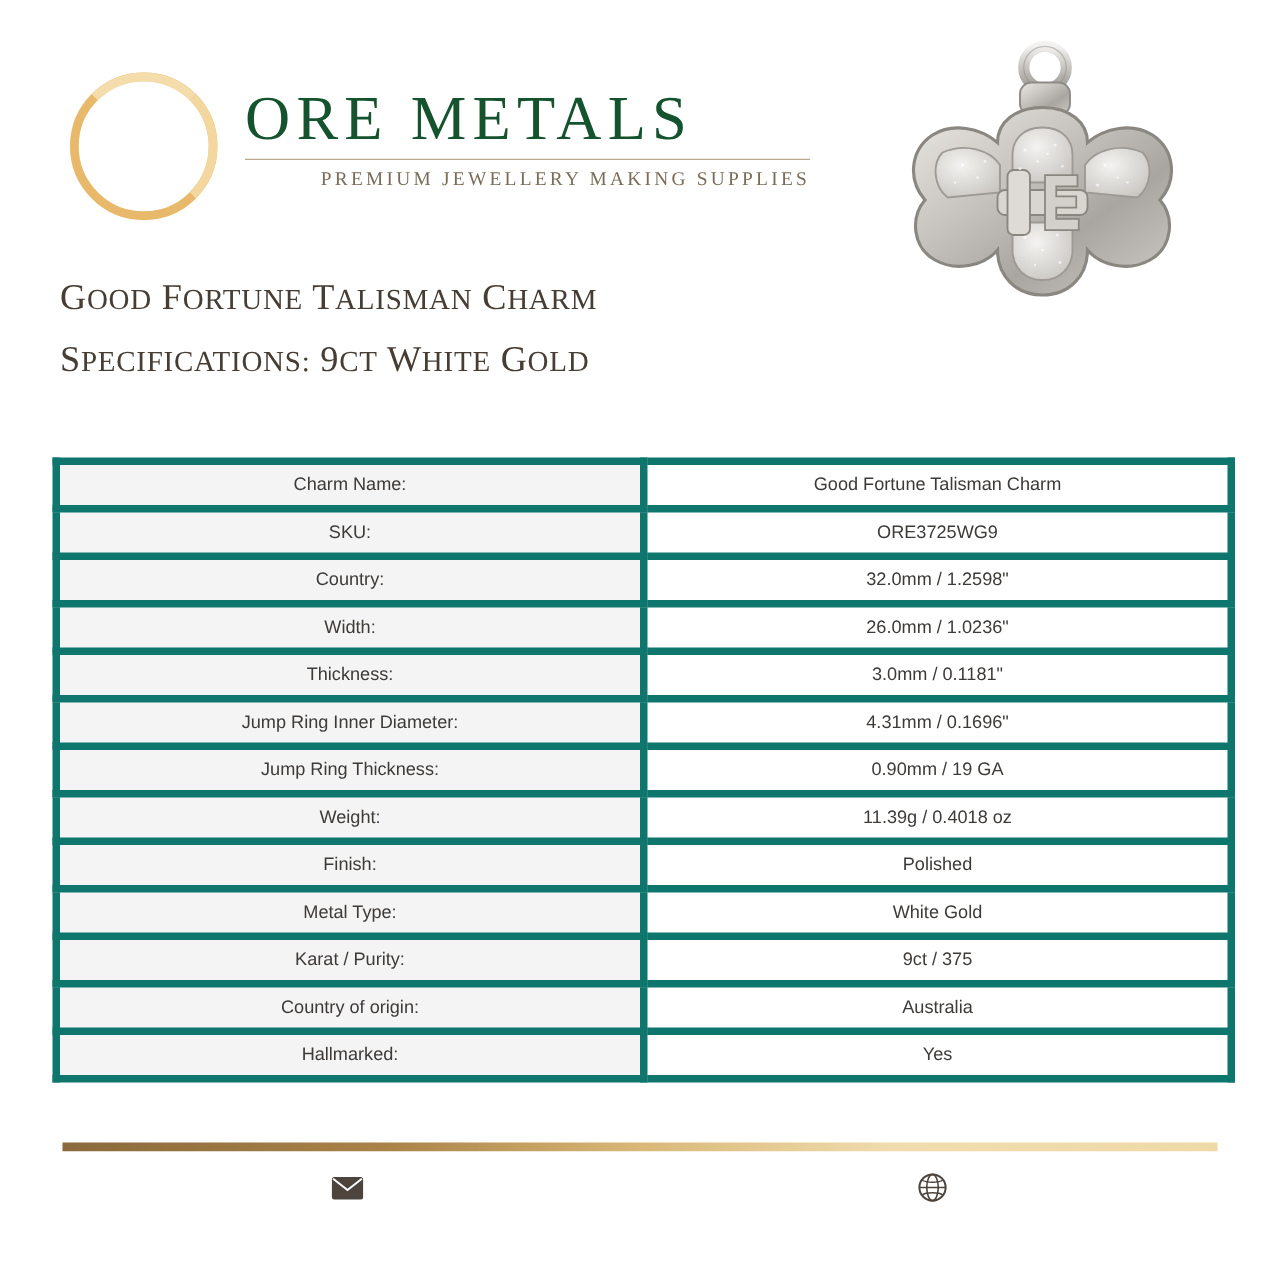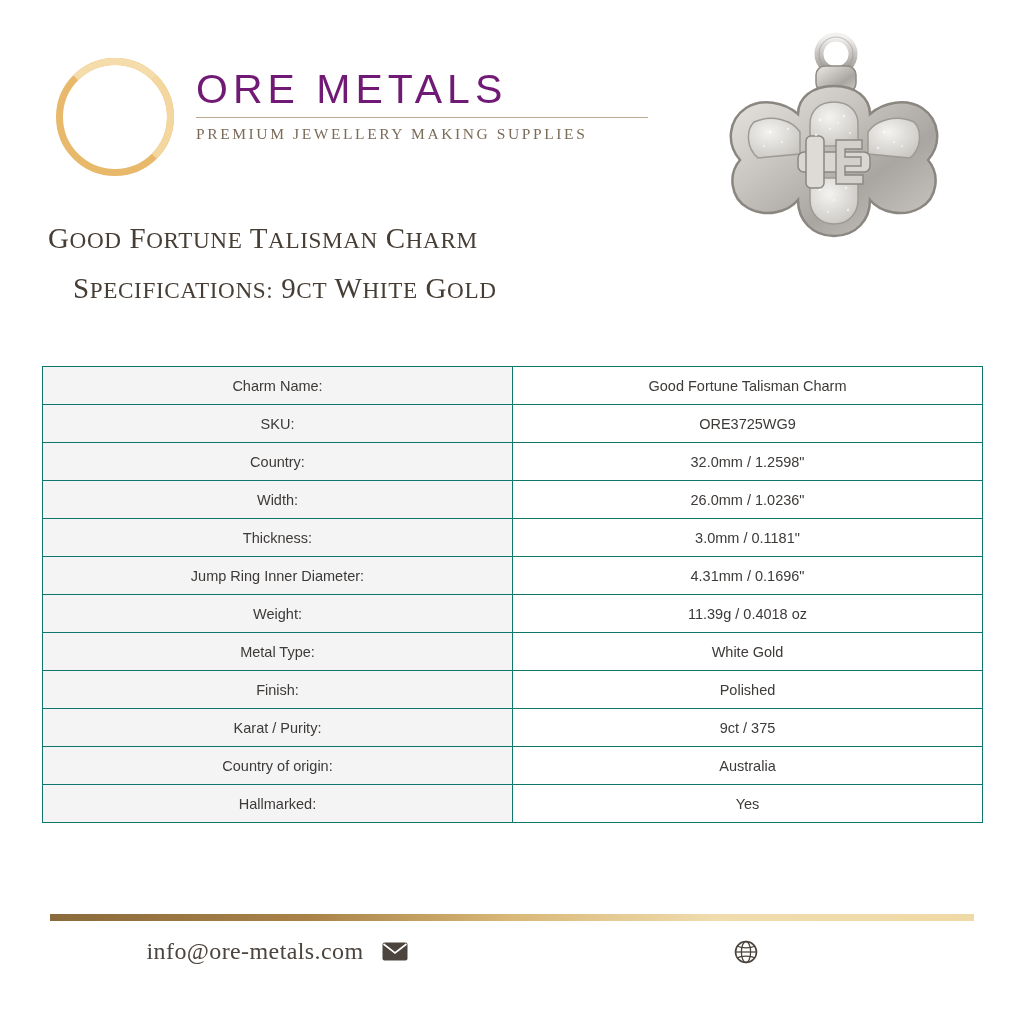--- a/index.html
+++ b/index.html
@@ -64,41 +64,41 @@
     box-sizing: border-box;
   }
 
   .brand-text {
     position: absolute;
     left: 148px;
     top: 28px;
     width: 460px;
   }
   .brand-name {
-    font-family: Liberation Sans, sans-serif;
-    font-size: 41px;
+    font-family: Liberation Serif, serif;
+    font-size: 50px;
     letter-spacing: 5px;
-    color: #701a75;
+    color: #14532d;
     line-height: 1.05;
     white-space: nowrap;
   }
   .brand-rule {
     margin-top: 6px;
     height: 1px;
     background: #b9a98f;
     width: 452px;
   }
   .brand-tag {
     font-family: "Liberation Serif", serif;
     font-size: 15.5px;
     letter-spacing: 2.6px;
     color: #7b6b59;
     margin-top: 7px;
     white-space: nowrap;
-    text-align: left;
+    text-align: right;
     width: 452px;
   }
 
   .doc-title {
     position: absolute;
     left: 4px;
     top: 190px;
     font-family: "Liberation Serif", serif;
     font-size: 29px;
     letter-spacing: 0.6px;
@@ -107,21 +107,20 @@
   }
   .doc-subtitle {
     position: absolute;
     left: 4px;
     top: 240px;
     font-family: "Liberation Serif", serif;
     font-size: 29px;
     letter-spacing: 0.6px;
     color: #463d35;
     white-space: nowrap;
-    margin-left: 25px;
   }
   .smallcap {
     font-size: 0.80em;
   }
 
   
   .product-image {
     position: absolute;
     top: 28px;
     right: 44px;
@@ -132,21 +131,21 @@
   
   .spec-table {
     position: absolute;
     top: 366px;
     left: 42px;
     width: 940px;
     border-collapse: collapse;
     table-layout: fixed;
   }
   .spec-table td {
-    border: 1px solid #0f766e;
+    border: 6px solid #0f766e;
     height: 38px;
     font-size: 14.5px;
     text-align: center;
     vertical-align: middle;
     color: #3d3a38;
     padding: 0 8px;
     box-sizing: border-box;
   }
   .spec-table td.label {
     width: 470px;
@@ -317,51 +316,54 @@
       </tr>
       <tr>
         <td class="label">Thickness:</td>
         <td class="value">3.0mm / 0.1181"</td>
       </tr>
       <tr>
         <td class="label">Jump Ring Inner Diameter:</td>
         <td class="value">4.31mm / 0.1696"</td>
       </tr>
       <tr>
+        <td class="label">Jump Ring Thickness:</td>
+        <td class="value">0.90mm / 19 GA</td>
+      </tr>
+      <tr>
         <td class="label">Weight:</td>
         <td class="value">11.39g / 0.4018 oz</td>
       </tr>
       <tr>
+        <td class="label">Finish:</td>
+        <td class="value">Polished</td>
+      </tr>
+      <tr>
         <td class="label">Metal Type:</td>
         <td class="value">White Gold</td>
-      </tr>
-      <tr>
-        <td class="label">Finish:</td>
-        <td class="value">Polished</td>
       </tr>
       <tr>
         <td class="label">Karat / Purity:</td>
         <td class="value">9ct / 375</td>
       </tr>
       <tr>
         <td class="label">Country of origin:</td>
         <td class="value">Australia</td>
       </tr>
       <tr>
         <td class="label">Hallmarked:</td>
         <td class="value">Yes</td>
       </tr>
     </tbody>
   </table>
 
   <div class="footer">
     <div class="footer-bar"></div>
     <div class="footer-row">
       <div class="footer-left">
-        <span class="footer-text">info@ore-metals.com</span>
         <span class="footer-icon">
           <svg width="26" height="19" viewBox="0 0 26 19">
             <rect x="0.5" y="0.5" width="25" height="18" rx="2" fill="#4c443d"></rect>
             <path d="M1.5 2 L13 11 L24.5 2" fill="none" stroke="#ffffff" stroke-width="1.6"></path>
           </svg>
         </span>
       </div>
       <div class="footer-right">
         <span class="footer-icon">
           <svg width="24" height="24" viewBox="0 0 24 24">

